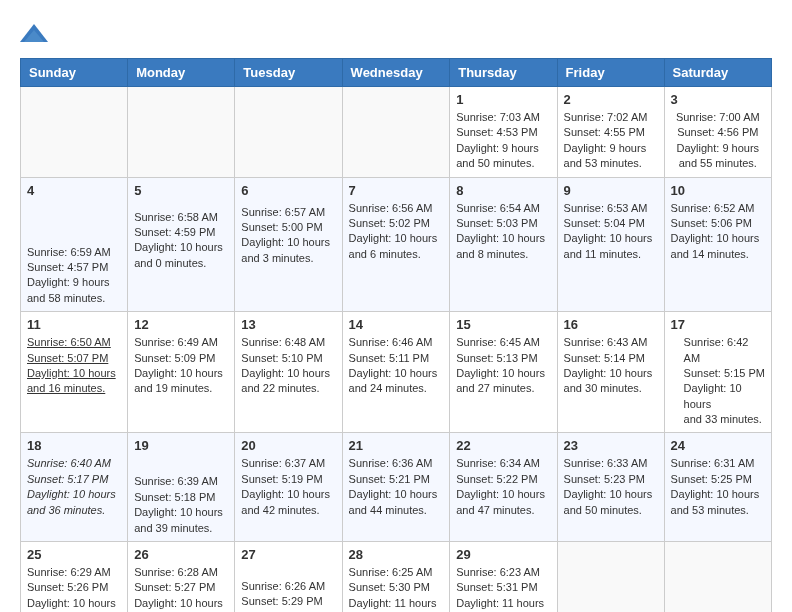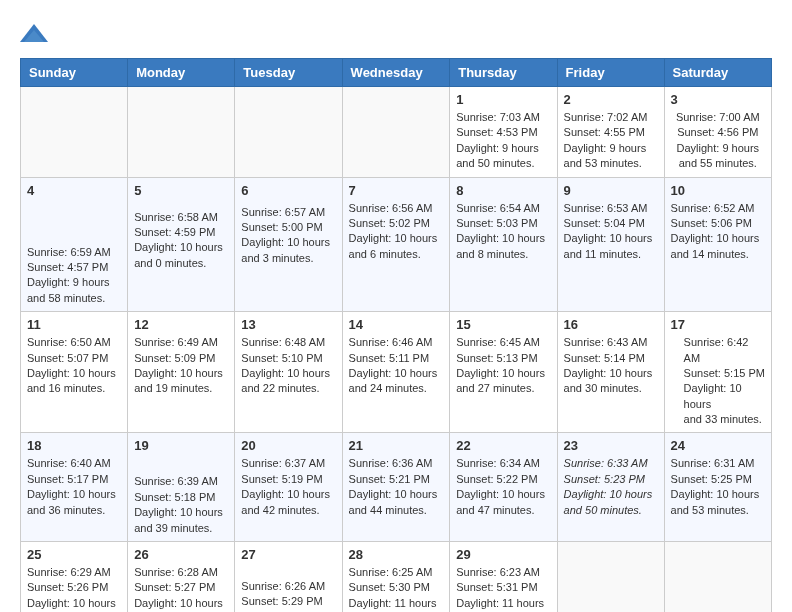--- a/index.html
+++ b/index.html
@@ -200,21 +200,21 @@
           <div class="day-number">10</div>
           <div class="day-info" style="white-space: pre-line;">Sunrise: 6:52 AM
 Sunset: 5:06 PM
 Daylight: 10 hours
 and 14 minutes.</div>
         </td>
       </tr>
       <tr>
         <td>
           <div class="day-number">11</div>
-          <div class="day-info" style="white-space: pre-line;">Sunrise: 6:50 AM
+          <div class="day-info" style="white-space: pre-line; text-decoration: underline;">Sunrise: 6:50 AM
 Sunset: 5:07 PM
 Daylight: 10 hours
 and 16 minutes.</div>
         </td>
         <td>
           <div class="day-number">12</div>
           <div class="day-info" style="white-space: pre-line;">Sunrise: 6:49 AM
 Sunset: 5:09 PM
 Daylight: 10 hours
 and 19 minutes.</div>
@@ -251,21 +251,21 @@
           <div class="day-number">17</div>
           <div class="day-info" style="white-space: pre-line; margin-left: 13px;">Sunrise: 6:42 AM
 Sunset: 5:15 PM
 Daylight: 10 hours
 and 33 minutes.</div>
         </td>
       </tr>
       <tr class="row-alt">
         <td>
           <div class="day-number">18</div>
-          <div class="day-info" style="white-space: pre-line;">Sunrise: 6:40 AM
+          <div class="day-info" style="white-space: pre-line; font-style: italic;">Sunrise: 6:40 AM
 Sunset: 5:17 PM
 Daylight: 10 hours
 and 36 minutes.</div>
         </td>
         <td>
           <div class="day-number">19</div>
           <div class="day-info" style="white-space: pre-line; margin-top: 21px;">Sunrise: 6:39 AM
 Sunset: 5:18 PM
 Daylight: 10 hours
 and 39 minutes.</div>
@@ -286,21 +286,21 @@
         </td>
         <td>
           <div class="day-number">22</div>
           <div class="day-info" style="white-space: pre-line;">Sunrise: 6:34 AM
 Sunset: 5:22 PM
 Daylight: 10 hours
 and 47 minutes.</div>
         </td>
         <td>
           <div class="day-number">23</div>
-          <div class="day-info" style="white-space: pre-line; font-style: italic;">Sunrise: 6:33 AM
+          <div class="day-info" style="white-space: pre-line;">Sunrise: 6:33 AM
 Sunset: 5:23 PM
 Daylight: 10 hours
 and 50 minutes.</div>
         </td>
         <td>
           <div class="day-number">24</div>
           <div class="day-info" style="white-space: pre-line;">Sunrise: 6:31 AM
 Sunset: 5:25 PM
 Daylight: 10 hours
 and 53 minutes.</div>

